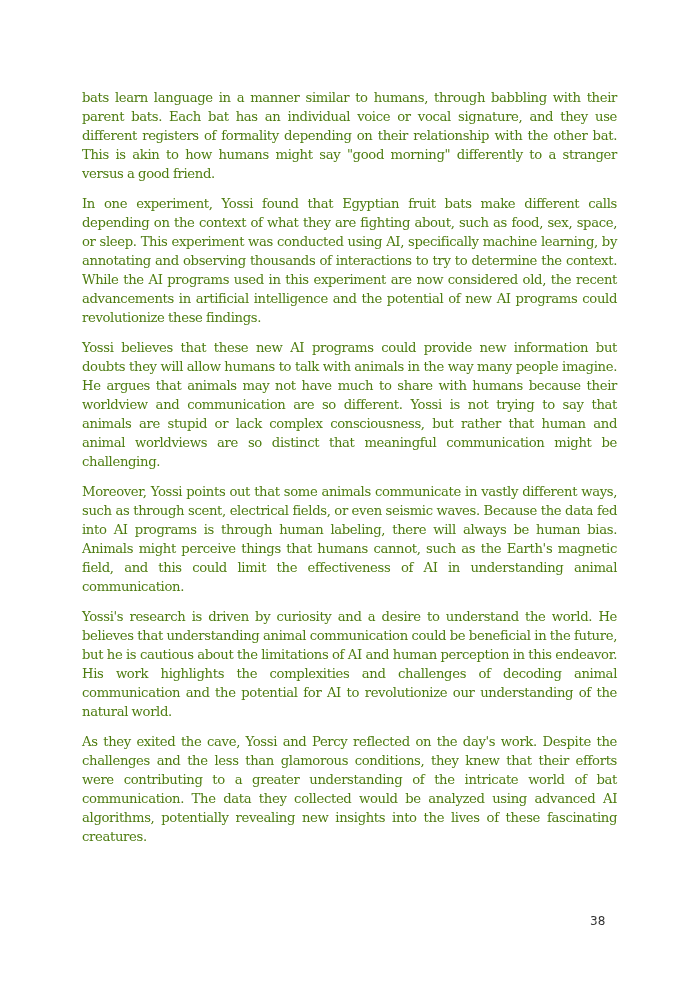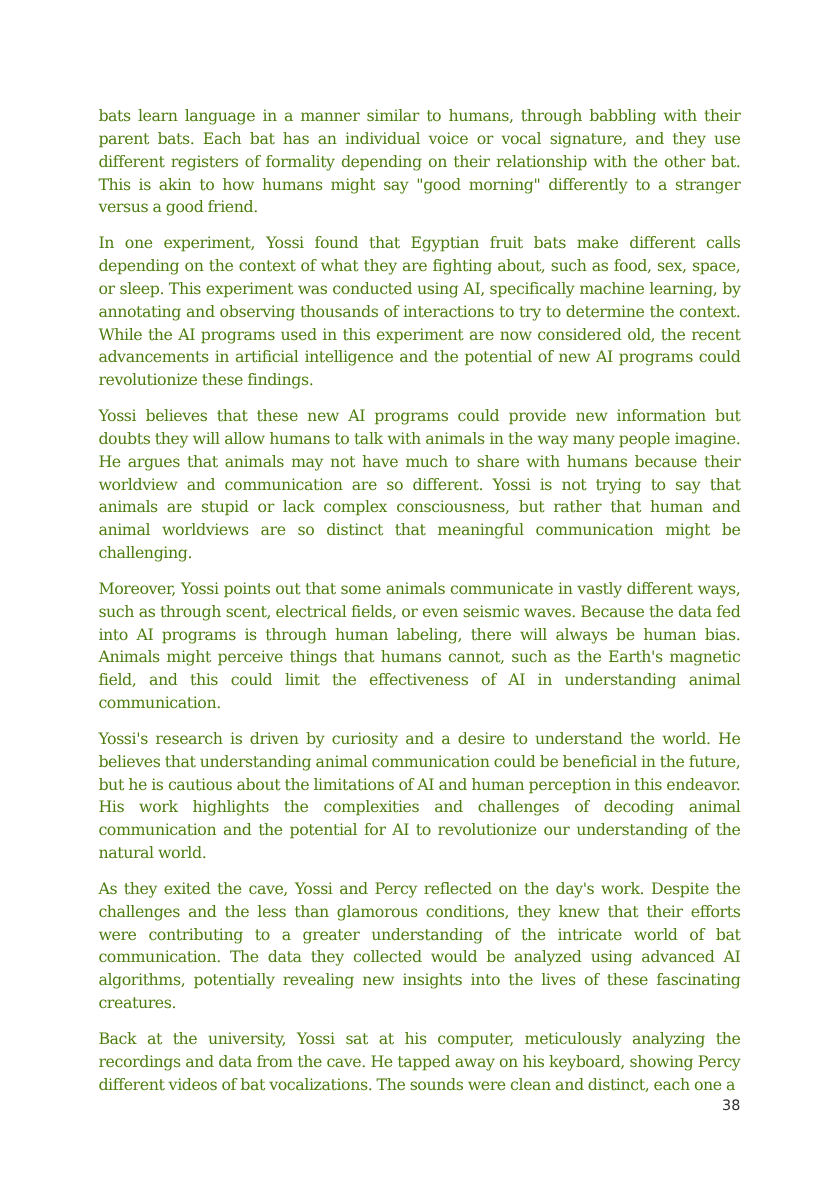--- a/index.html
+++ b/index.html
@@ -28,32 +28,31 @@
   .para {
     margin: 0 0 11px 0;
     text-align: justify;
     text-align-last: left;
   }
   .page-number {
     position: absolute;
     left: 590px;
     top: 914px;
     width: 27px;
-    text-align: right;
+    text-align: left;
     font-family: "DejaVu Sans", sans-serif;
     font-size: 12px;
     color: #333333;
   }
 </style>
 </head>
 <body>
 
 <div class="page">
   <p class="para"> bats learn language in a manner similar to humans, through babbling with their parent bats. Each bat has an individual voice or vocal signature, and they use different registers of formality depending on their relationship with the other bat. This is akin to how humans might say "good morning" differently to a stranger versus a good friend.</p>
   <p class="para">In one experiment, Yossi found that Egyptian fruit bats make different calls depending on the context of what they are fighting about, such as food, sex, space, or sleep. This experiment was conducted using AI, specifically machine learning, by annotating and observing thousands of interactions to try to determine the context. While the AI programs used in this experiment are now considered old, the recent advancements in artificial intelligence and the potential of new AI programs could revolutionize these findings.</p>
   <p class="para">Yossi believes that these new AI programs could provide new information but doubts they will allow humans to talk with animals in the way many people imagine. He argues that animals may not have much to share with humans because their worldview and communication are so different. Yossi is not trying to say that animals are stupid or lack complex consciousness, but rather that human and animal worldviews are so distinct that meaningful communication might be challenging.</p>
   <p class="para">Moreover, Yossi points out that some animals communicate in vastly different ways, such as through scent, electrical fields, or even seismic waves. Because the data fed into AI programs is through human labeling, there will always be human bias. Animals might perceive things that humans cannot, such as the Earth's magnetic field, and this could limit the effectiveness of AI in understanding animal communication.</p>
   <p class="para">Yossi's research is driven by curiosity and a desire to understand the world. He believes that understanding animal communication could be beneficial in the future, but he is cautious about the limitations of AI and human perception in this endeavor. His work highlights the complexities and challenges of decoding animal communication and the potential for AI to revolutionize our understanding of the natural world.</p>
   <p class="para">As they exited the cave, Yossi and Percy reflected on the day's work. Despite the challenges and the less than glamorous conditions, they knew that their efforts were contributing to a greater understanding of the intricate world of bat communication. The data they collected would be analyzed using advanced AI algorithms, potentially revealing new insights into the lives of these fascinating creatures.</p>
-  <p class="para">Back at the university, Yossi sat at his computer, meticulously analyzing the recordings and data from the cave. He tapped away on his keyboard, showing Percy different videos of bat vocalizations. The sounds were clean and distinct, each one a</p>
 </div>
 
 <div class="page-number">38</div>
 
 </body></html>

